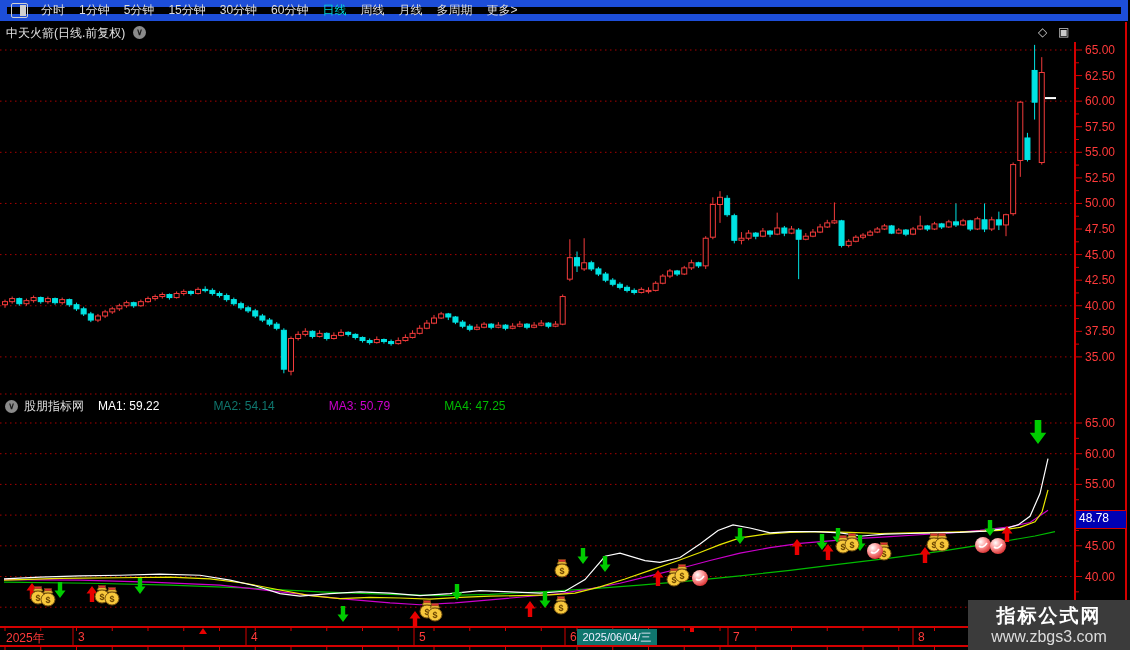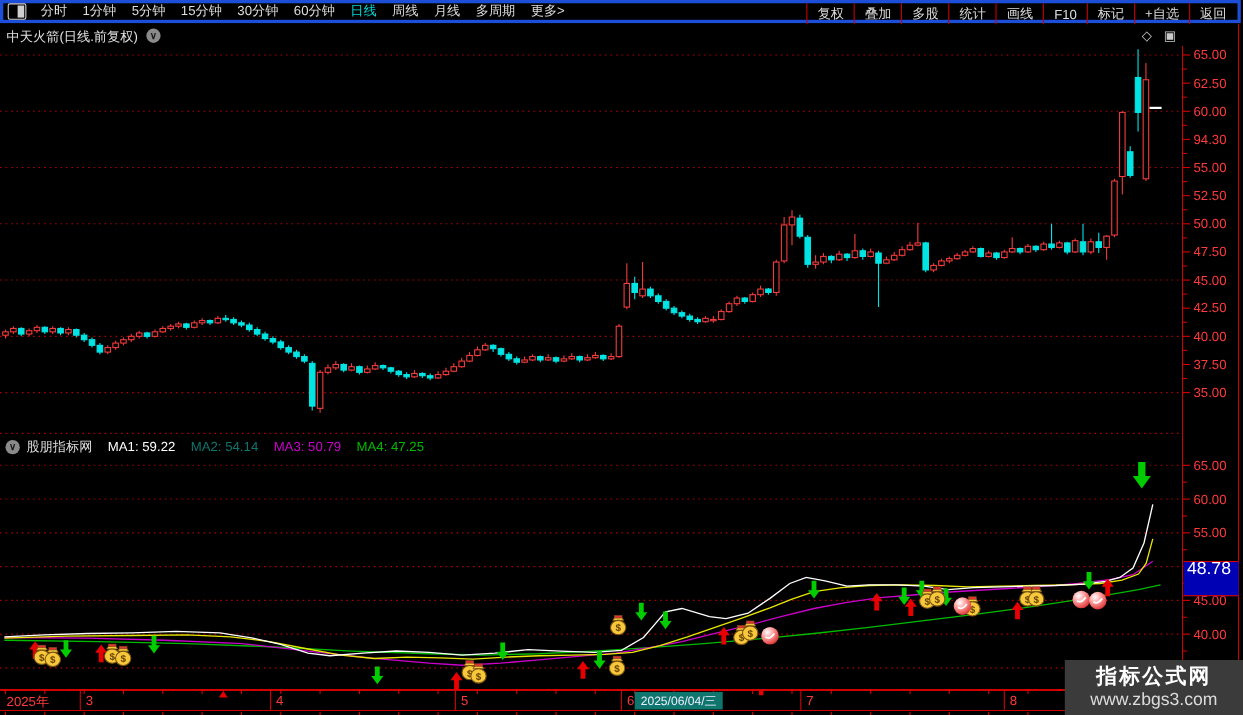--- a/index.html
+++ b/index.html
@@ -1,20 +1,20 @@
 <!DOCTYPE html>
 <html><head>
 <meta charset="utf-8">
 <style>
   html,body{margin:0;padding:0;background:#000;}
   #app{position:relative;width:1130px;height:650px;background:#000;overflow:hidden;
        font-family:"Liberation Sans",sans-serif;}
   
   #toolbar{position:absolute;left:0;top:0;width:1128px;height:21px;
-           border:3px solid #1d4ed8;box-sizing:border-box;display:flex;align-items:center;}
+           border:7px solid #1d4ed8;box-sizing:border-box;display:flex;align-items:center;}
   #toolbar-left{display:flex;align-items:center;height:100%;}
   .tb-icon{width:15px;height:13px;border:1px solid #cfcfcf;border-radius:2px;margin:0 6px 0 4px;
            position:relative;}
   .tb-icon::after{content:"";position:absolute;right:1px;top:1px;bottom:1px;width:6px;background:#cfcfcf;}
   .tb-item{color:#dedede;font-size:12px;padding:0 7px;white-space:nowrap;cursor:default;}
   .tb-item.active{color:#00d8d8;}
   #toolbar-right{position:absolute;right:1px;top:0;height:19px;display:flex;align-items:center;}
   .tbr-item{color:#dedede;font-size:12px;padding:0 9px;height:100%;display:flex;align-items:center;
             border-left:1px solid #c40000;white-space:nowrap;}
   
@@ -30,23 +30,23 @@
   #ind-header{position:absolute;left:0;top:398px;height:16px;display:flex;align-items:center;font-size:12px;}
   #ind-chev{position:relative;top:0;left:0;margin:0 6px 0 5px;}
   .ind-ma{margin-right:14px;white-space:nowrap;}
   
   #timeaxis{position:absolute;left:0;top:627px;width:1130px;height:36px;}
   .month-lab{position:absolute;top:3px;color:#ff3a3a;font-size:12px;}
   #year-lab{position:absolute;left:6px;top:3px;color:#ff3a3a;font-size:12px;}
   .blue-badge{position:absolute;background:#0f766e;color:#eef;font-size:11px;
               display:flex;align-items:center;justify-content:center;}
   #date-badge{left:577px;top:2px;width:80px;height:16px;}
-  #price-badge{position:absolute;left:1076px;top:510px;width:50px;height:32px;background:#0000b4;
+  #price-badge{position:absolute;left:1076px;top:510px;width:50px;height:19px;background:#0000b4;
                border-top:1px solid #d40000;border-bottom:1px solid #d40000;box-sizing:border-box;
-               color:#fff;font-size:16px;line-height:14px;padding-left:3px;}
+               color:#fff;font-size:12px;line-height:14px;padding-left:3px;}
   
   #watermark{position:absolute;left:968px;top:600px;width:162px;height:50px;background:#3b3b3b;
              display:flex;flex-direction:column;align-items:center;justify-content:center;z-index:9;}
   #wm1{color:#ffffff;font-size:19px;font-weight:bold;letter-spacing:2px;line-height:22px;}
   #wm2{color:#dcdcdc;font-size:16px;line-height:19px;}
   svg{position:absolute;left:0;top:0;}
 </style>
 </head>
 <body>
 
@@ -674,45 +674,34 @@
         <span class="tb-item">5分钟</span>
         <span class="tb-item">15分钟</span>
         <span class="tb-item">30分钟</span>
         <span class="tb-item">60分钟</span>
         <span class="tb-item active">日线</span>
         <span class="tb-item">周线</span>
         <span class="tb-item">月线</span>
         <span class="tb-item">多周期</span>
         <span class="tb-item">更多&gt;</span>
       </div>
-    <div id="toolbar-right">
-        <span class="tbr-item">复权</span>
-        <span class="tbr-item">叠加</span>
-        <span class="tbr-item">多股</span>
-        <span class="tbr-item">统计</span>
-        <span class="tbr-item">画线</span>
-        <span class="tbr-item">F10</span>
-        <span class="tbr-item">标记</span>
-        <span class="tbr-item">+自选</span>
-        <span class="tbr-item">返回</span>
-      </div>
   </div>
 
   <div id="titlebar">
     <span id="stock-title">中天火箭(日线.前复权)</span>
     <span id="title-chev" class="chev-circle">∨</span>
     <span class="corner-ico" style="left:1038px;">◇</span>
     <span class="corner-ico" style="left:1058px;">▣</span>
   </div>
 
   <div id="main-ylabels">
       <div class="ylab" style="top: 44px;">65.00</div>
       <div class="ylab" style="top: 69.575px;">62.50</div>
       <div class="ylab" style="top: 95.15px;">60.00</div>
-      <div class="ylab" style="top: 120.725px;">94.30</div>
+      <div class="ylab" style="top: 120.725px;">57.50</div>
       <div class="ylab" style="top: 146.3px;">55.00</div>
       <div class="ylab" style="top: 171.875px;">52.50</div>
       <div class="ylab" style="top: 197.45px;">50.00</div>
       <div class="ylab" style="top: 223.025px;">47.50</div>
       <div class="ylab" style="top: 248.6px;">45.00</div>
       <div class="ylab" style="top: 274.175px;">42.50</div>
       <div class="ylab" style="top: 299.75px;">40.00</div>
       <div class="ylab" style="top: 325.325px;">37.50</div>
       <div class="ylab" style="top: 350.9px;">35.00</div>
     </div>
@@ -721,21 +710,21 @@
       <div class="ylab" style="top: 417px;">65.00</div>
       <div class="ylab" style="top: 447.7px;">60.00</div>
       <div class="ylab" style="top: 478.4px;">55.00</div>
       <div class="ylab" style="top: 539.8px;">45.00</div>
       <div class="ylab" style="top: 570.5px;">40.00</div>
     </div>
 
   <div id="ind-header">
     <span id="ind-chev" class="chev-circle">∨</span>
     <span class="ind-ma" style="color:#dedede;">股朋指标网</span>
-    <span id="ind-legend" style="display:flex;">
+    <span id="ind-legend" style="display:flex;gap:40px;">
         <span class="ind-ma" style="color: rgb(255, 255, 255);">MA1: 59.22</span>
         <span class="ind-ma" style="color: #0f766e;">MA2: 54.14</span>
         <span class="ind-ma" style="color: rgb(204, 0, 204);">MA3: 50.79</span>
         <span class="ind-ma" style="color: rgb(0, 187, 0);">MA4: 47.25</span>
       </span>
   </div>
 
   <div id="price-badge">48.78</div>
 
   <div id="timeaxis">

